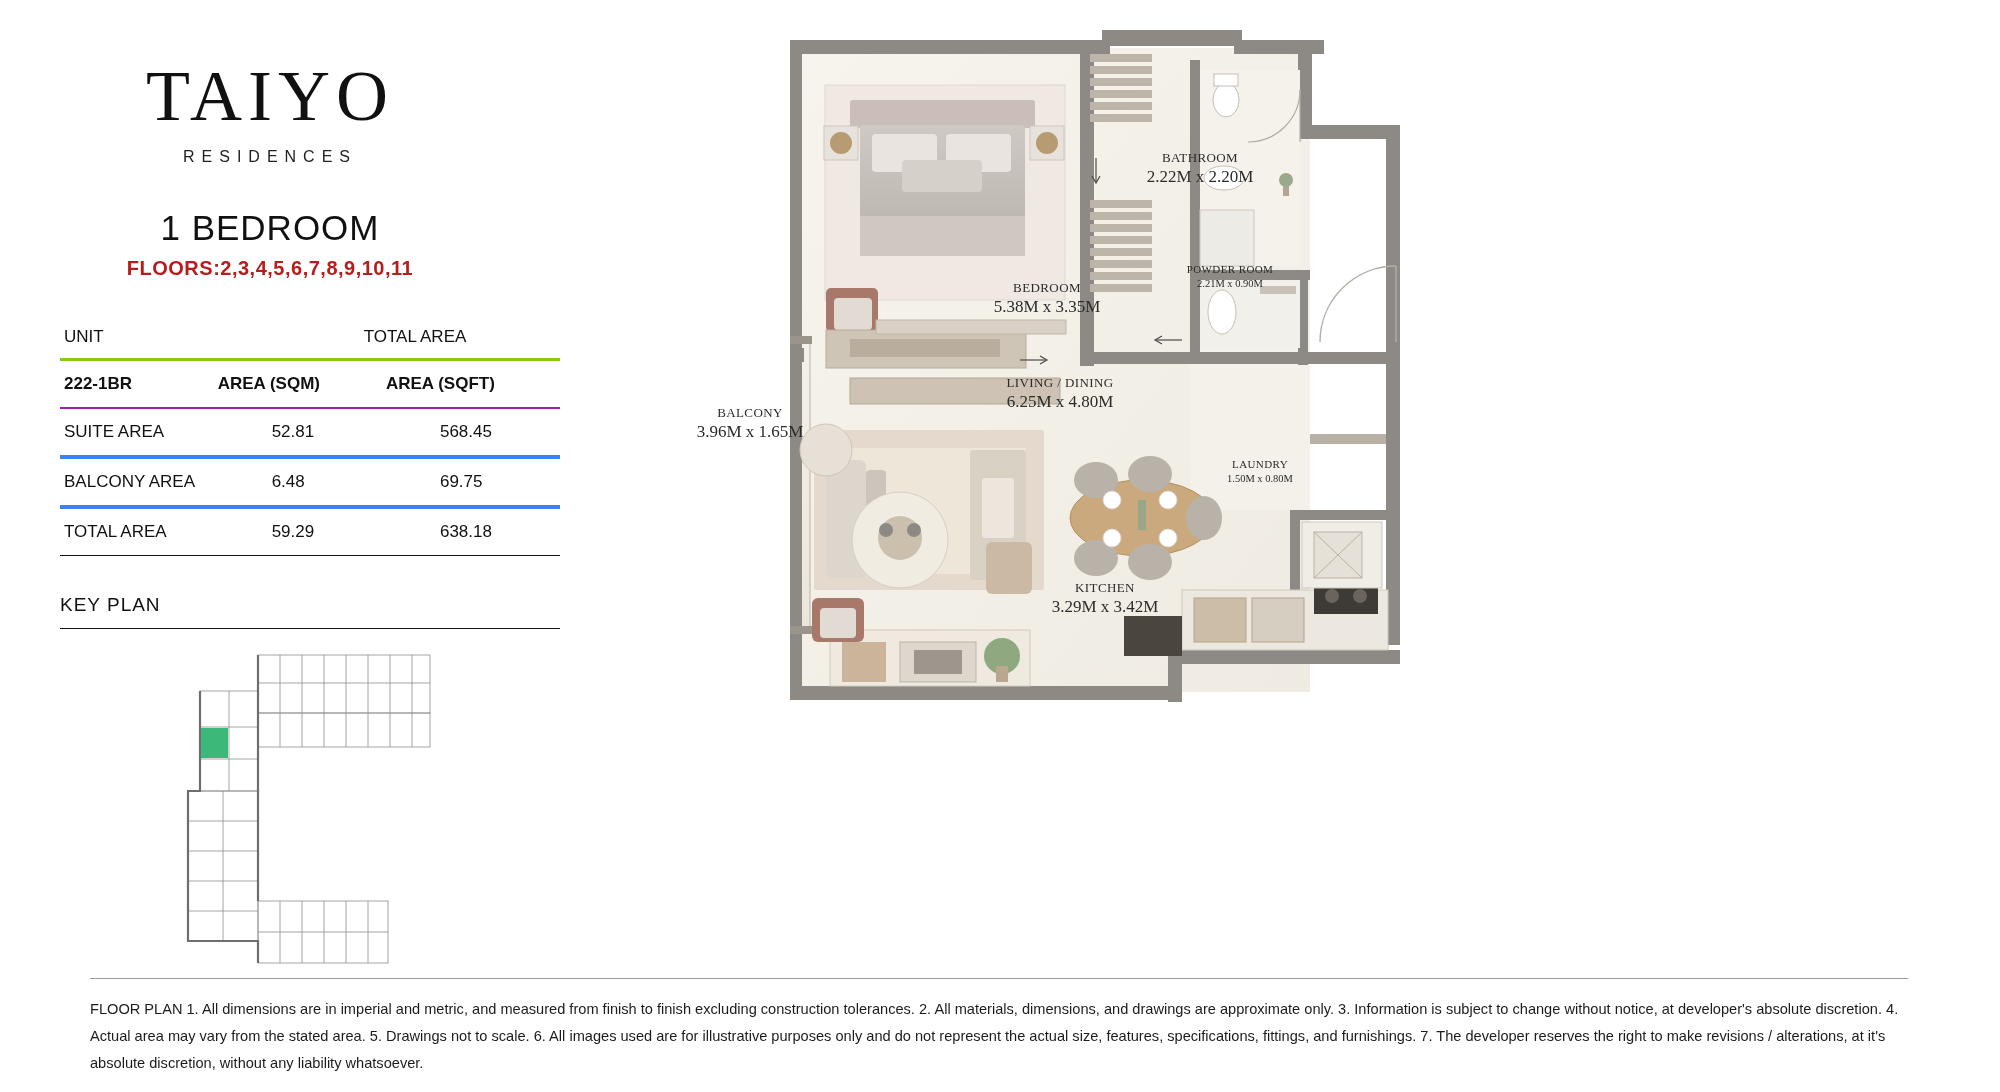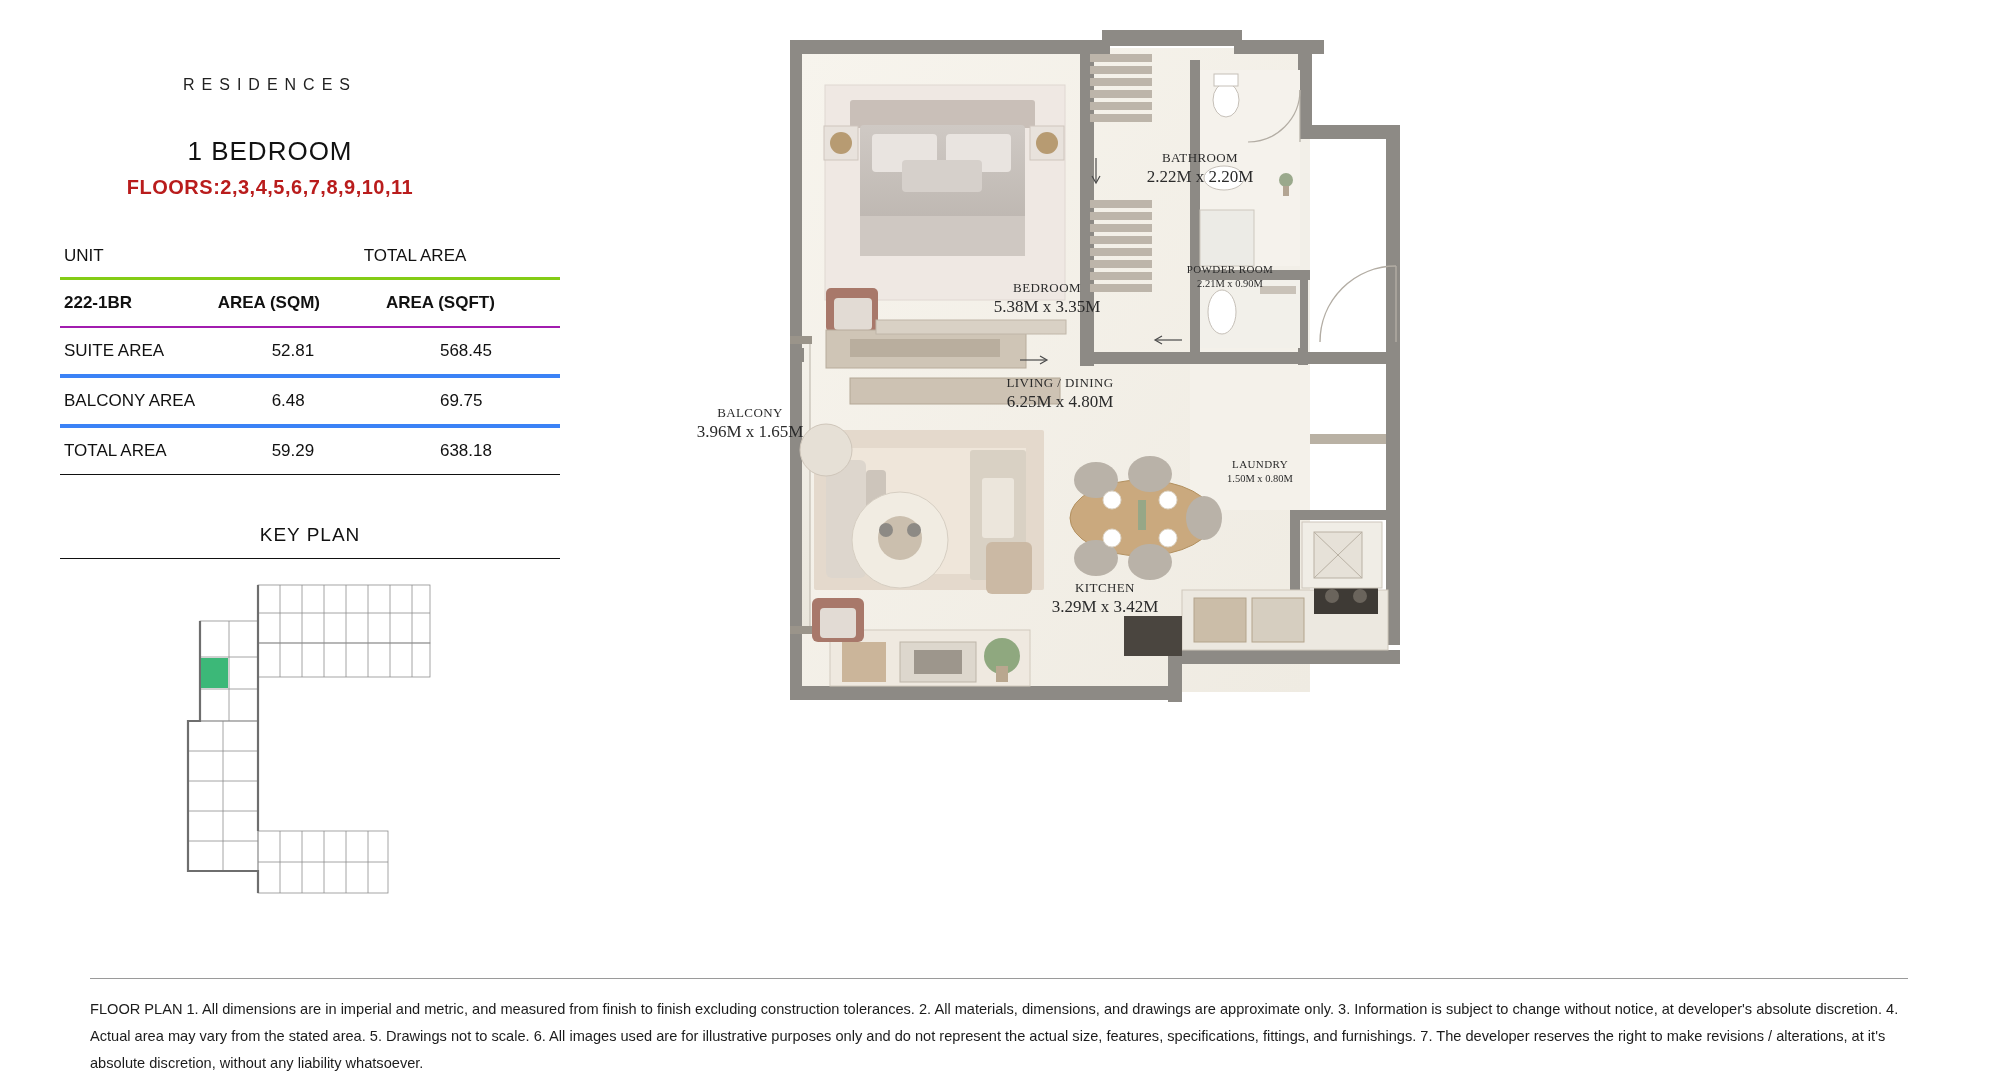--- a/index.html
+++ b/index.html
@@ -42,21 +42,21 @@
     letter-spacing: 7px;
     color: #222;
     margin-top: 16px;
     font-weight: 400;
   }
 
   #plan-title {
     text-align: center;
     width: 400px;
     margin-left: 10px;
-    font-size: 26px;
+    font-size: 35px;
     letter-spacing: 1px;
     margin-top: 42px;
     color: #111;
     font-weight: 400;
   }
   #plan-floors {
     text-align: center;
     width: 400px;
     margin-left: 10px;
     font-size: 20px;
@@ -84,22 +84,21 @@
   #area-table tr.row td { border-bottom: 4px solid #3b82f6; }
   #area-table tr.last td { border-bottom: 1px solid #111; }
   .col-label { width: 190px; }
   .col-sqm   { width: 150px; text-align: left !important; }
   .col-sqft  { width: 160px; text-align: left !important; }
   .pad-sqm   { padding-left: 150px !important; }
   .pad-sqft  { padding-left: 58px !important; }
 
   
   #keyplan-title {
-    margin-top: 49px;
-    text-align: center;
+    margin-top: 38px;
     width: 500px;
     font-size: 19px;
     letter-spacing: 1px;
     color: #111;
   }
   #keyplan-rule {
     margin-top: 12px;
     width: 500px;
     height: 1px;
     background: #111;
@@ -153,20 +152,21 @@
     color: #1c1c1c;
     text-align: left;
   }
 </style>
 </head>
 <body>
 
 <div id="left-panel">
 
   <div id="brand-block">
+    <div id="brand-name">TAIYO</div>
     <div id="brand-sub">RESIDENCES</div>
   </div>
 
   <div id="plan-title">1 BEDROOM</div>
   <div id="plan-floors">FLOORS:2,3,4,5,6,7,8,9,10,11</div>
 
   <table id="area-table">
     <tbody>
       <tr class="hdr">
         <td class="col-label">UNIT</td>

